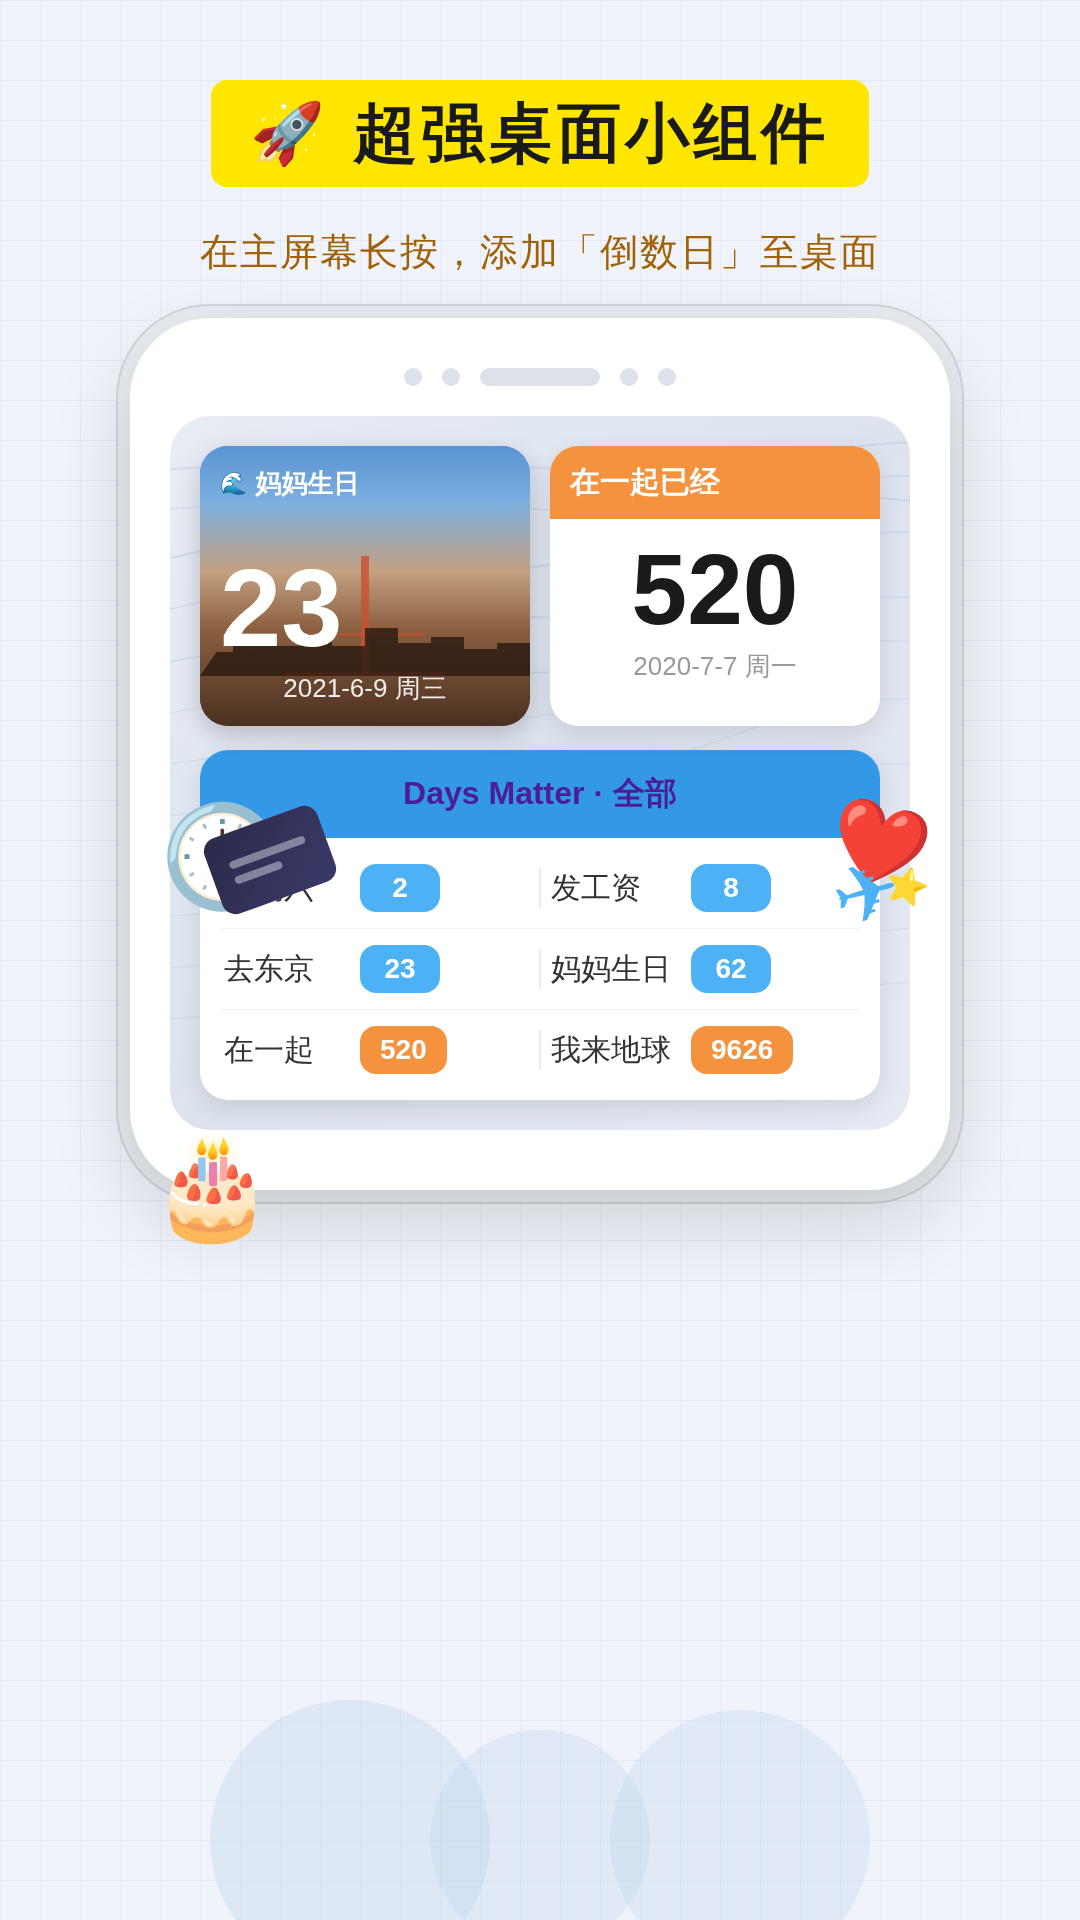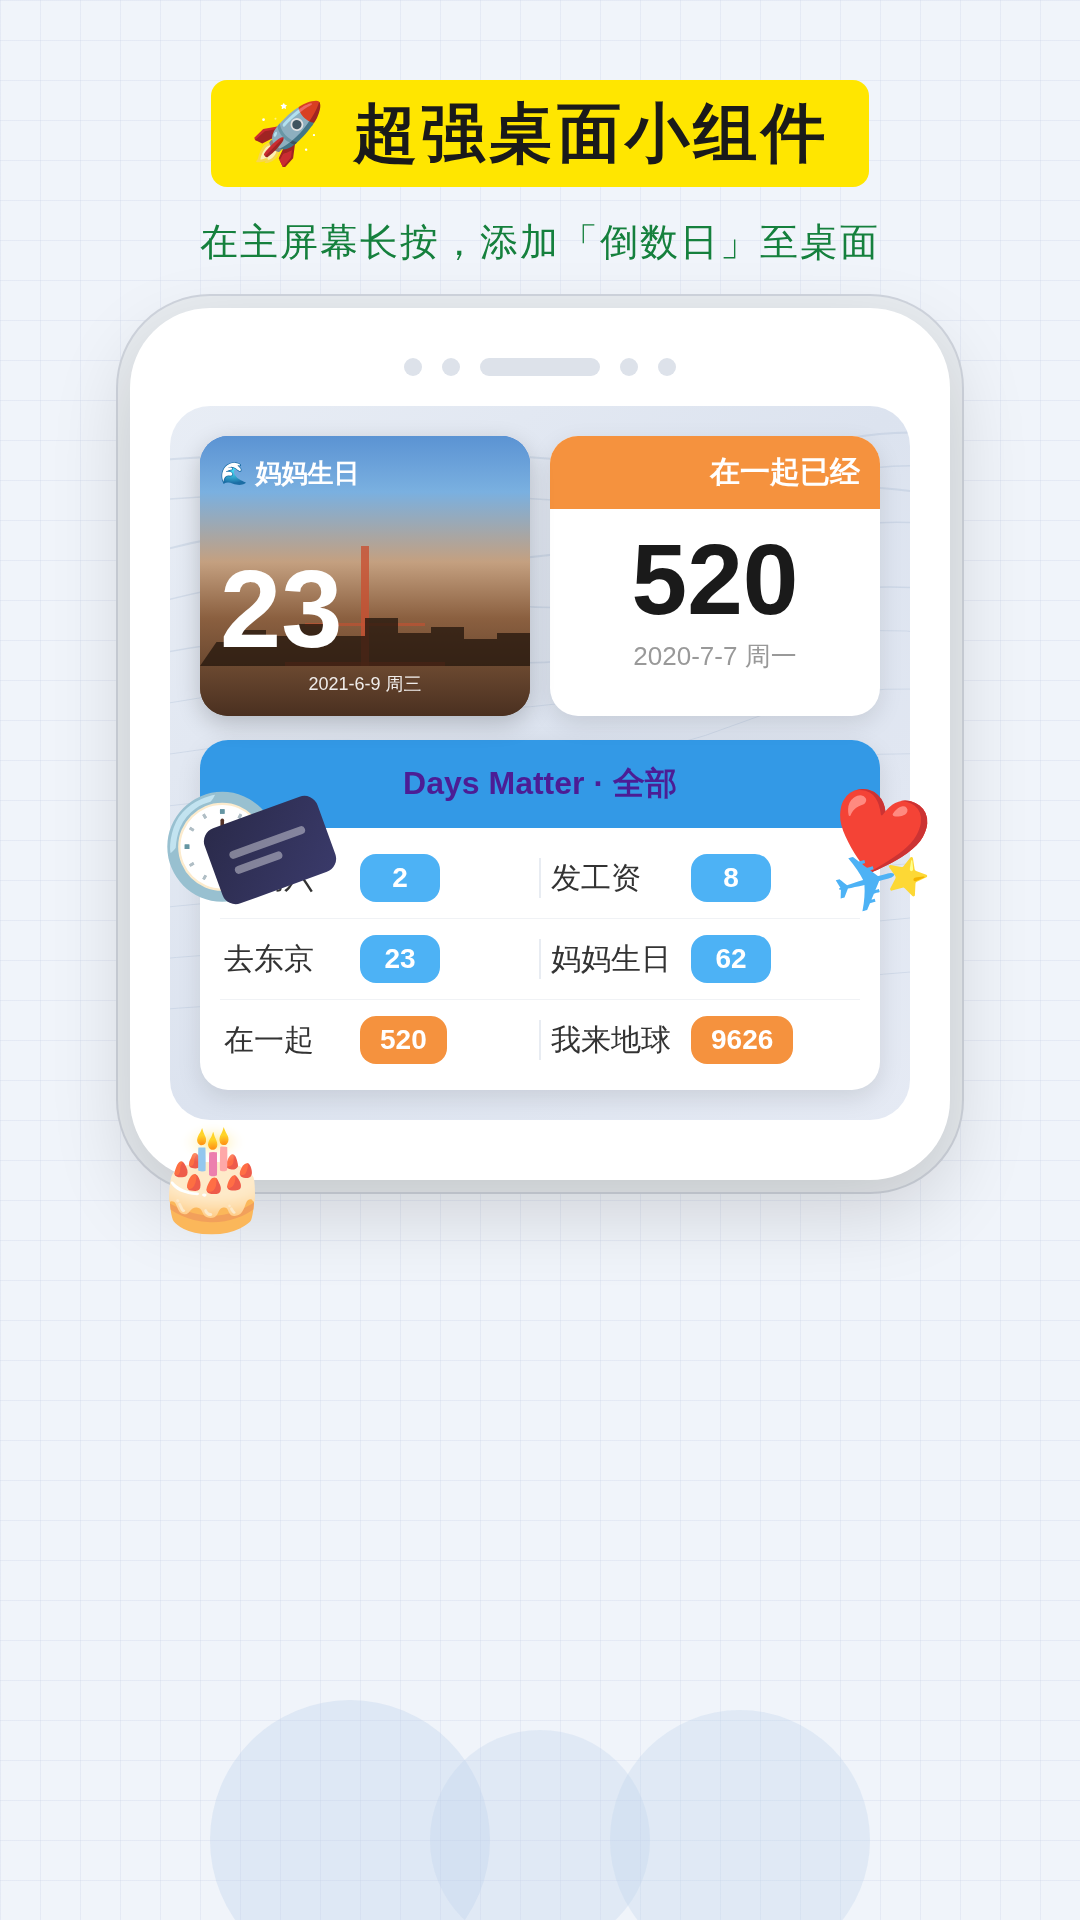--- a/index.html
+++ b/index.html
@@ -57,22 +57,23 @@
     .headline-text {
       font-size: 64px;
       font-weight: 900;
       color: #1a1a1a;
       letter-spacing: 4px;
       margin-left: 12px;
     }
 
     .subtitle-text {
       font-size: 38px;
-      color: #15803d;
+      color: #a16207;
       letter-spacing: 2px;
+      margin-top: 10px;
     }
 
     
     .phone-container {
       position: relative;
       width: 820px;
       margin: 0 auto;
     }
 
     .phone-frame {
@@ -167,40 +168,40 @@
     .widget-big-number {
       font-size: 110px;
       font-weight: 800;
       color: white;
       line-height: 1;
       margin-top: auto;
       margin-bottom: 8px;
     }
 
     .widget-date {
-      font-size: 18px;
+      font-size: 26px;
       color: rgba(255,255,255,0.9);
       text-align: center;
     }
 
     
     .widget-together {
       flex: 1;
       border-radius: 28px;
       background: white;
       padding: 0;
       box-shadow: 0 8px 24px rgba(0,0,0,0.1);
       overflow: hidden;
     }
 
     .widget-together-header {
       background: #f5923e;
       border-radius: 20px 20px 0 0;
       padding: 16px 20px;
-      text-align: right;
+      text-align: left;
     }
 
     .widget-together-header-text {
       font-size: 30px;
       color: white;
       font-weight: 600;
     }
 
     .widget-together-body {
       padding: 20px;

